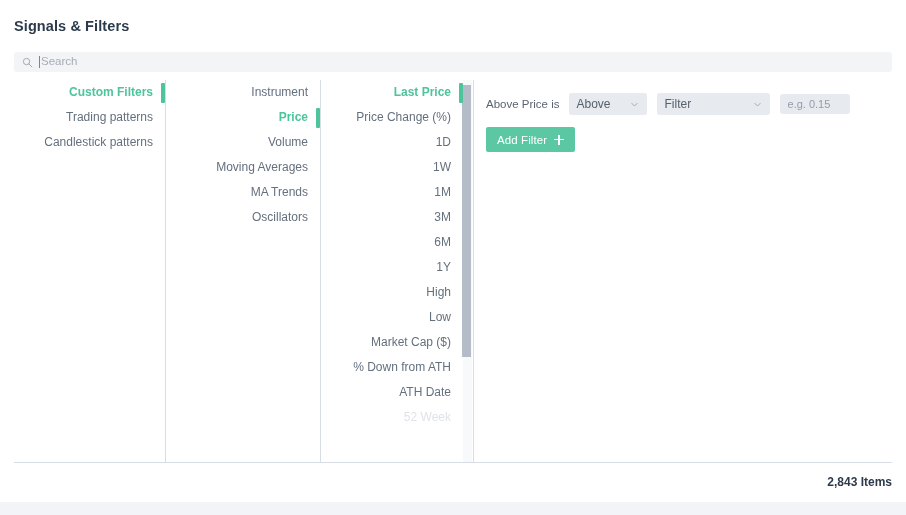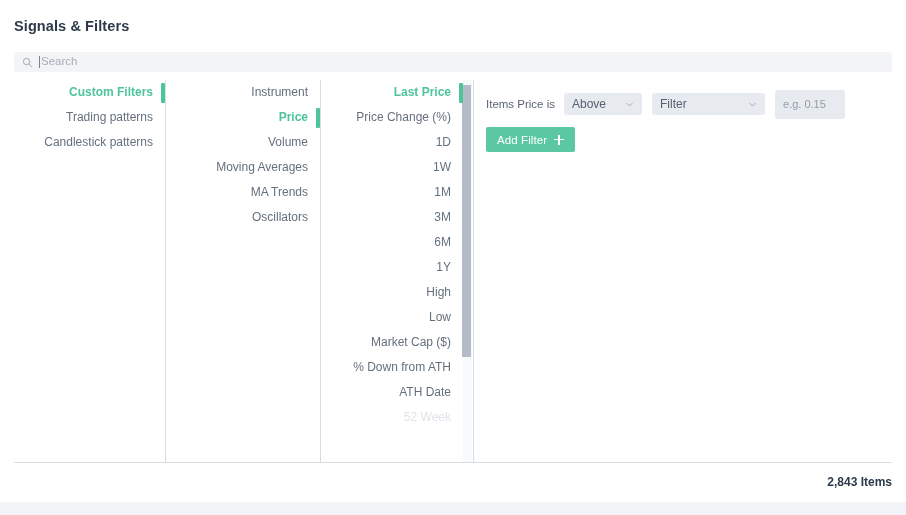--- a/index.html
+++ b/index.html
@@ -188,21 +188,21 @@
   .chev {
     width: 9px;
     height: 9px;
     flex: 0 0 auto;
     opacity: .6;
   }
   .chev svg { display: block; }
 
   .num-input {
     width: 70px;
-    height: 29px;
+    height: 20px;
     background: #e7eaee;
     border: none;
     border-radius: 3px;
     padding: 0 8px;
     font-family: "Liberation Sans", sans-serif;
     font-size: 11px;
     color: #56606f;
     outline: none;
   }
   .num-input::placeholder { color: #949cab; }
@@ -370,21 +370,21 @@
           <span>ATH Date</span>
         </li>
         <li class="col-item clipped">
           <span>52 Week</span>
         </li>
       </ul>
     </div>
 
     <div class="filter-pane">
       <div class="filter-row">
-        <span class="filter-label">Items Price is</span>
+        <span class="filter-label">Above Price is</span>
 
         <div class="select select-above">
           <span class="select-text">Above</span>
           <span class="chev">
             <svg viewBox="0 0 12 12" width="9" height="9">
               <polyline points="2.5,4.5 6,8 9.5,4.5" fill="none" stroke="#6b7482" stroke-width="1.2" stroke-linecap="round" stroke-linejoin="round"></polyline>
             </svg>
           </span>
         </div>
 

